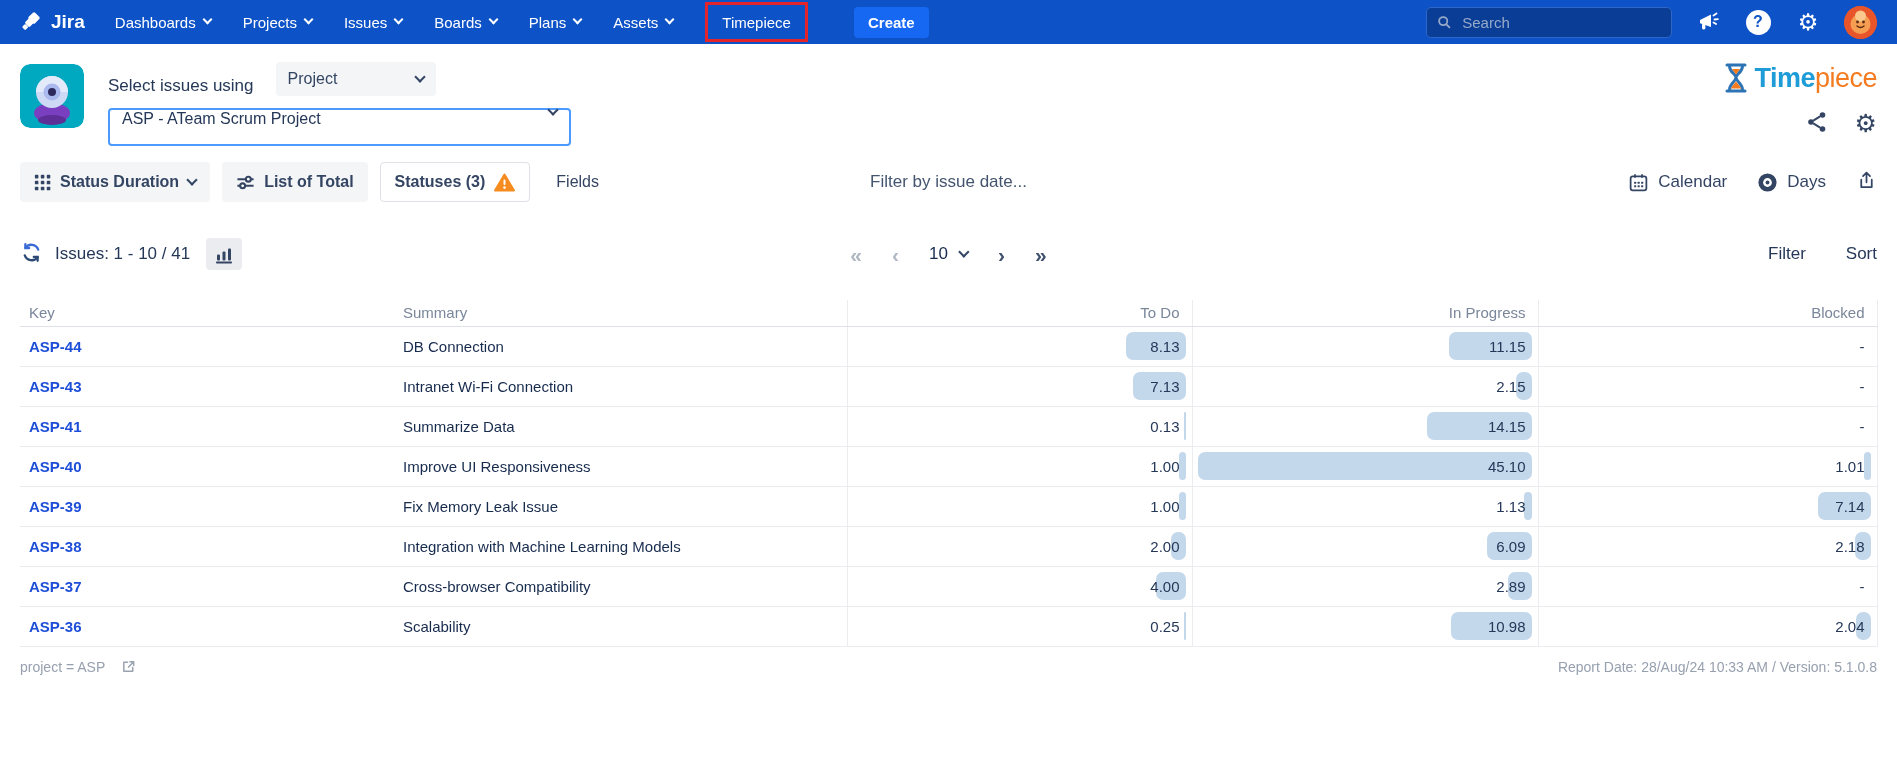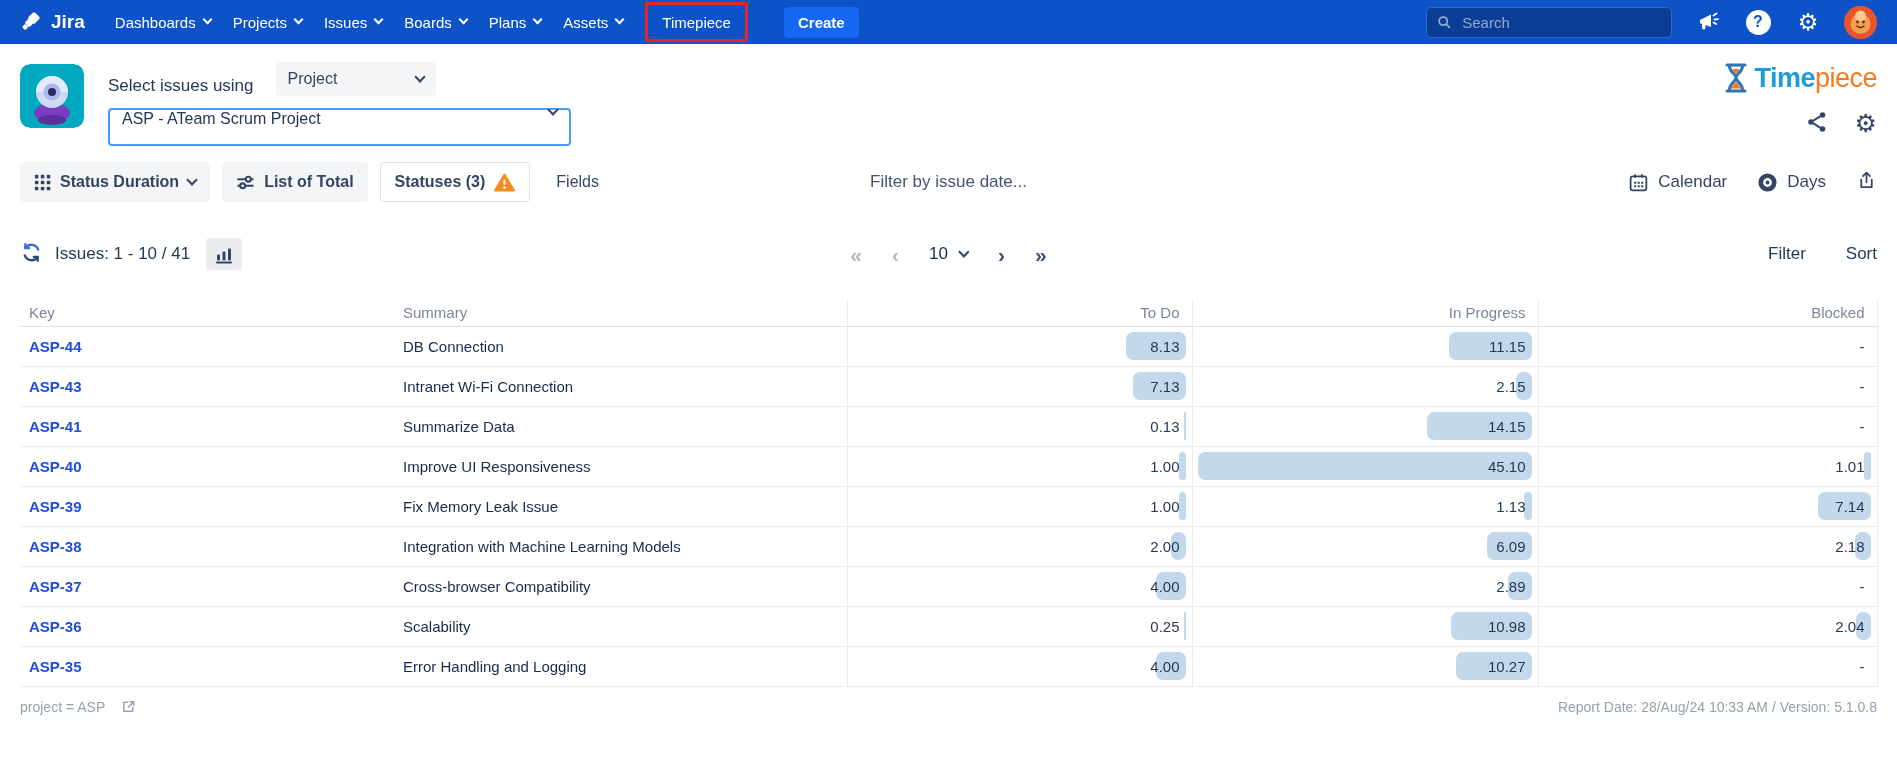--- a/index.html
+++ b/index.html
@@ -4,21 +4,21 @@
 <style>
   *{box-sizing:border-box;margin:0;padding:0}
   html,body{width:1897px;height:776px;overflow:hidden;background:#fff;
     font-family:"Liberation Sans","DejaVu Sans",sans-serif;color:#172b4d}
   a{text-decoration:none;cursor:pointer}
   button{font-family:inherit;cursor:pointer;border:none;background:none}
 
   
   .nav{height:44px;background:#0d52c6;display:flex;align-items:center;padding:0 20px;color:#fff}
   .brand{display:flex;align-items:center;gap:7px;font-size:19px;font-weight:bold;color:#fff}
-  .menu{display:flex;align-items:center;gap:22px;margin-left:30px;height:100%}
+  .menu{display:flex;align-items:center;gap:32px;margin-left:30px;height:100%}
   .menu-item{display:flex;align-items:center;color:#fff;font-size:15px;white-space:nowrap}
   .chev{width:7px;height:7px;border-right:2.2px solid currentColor;border-bottom:2.2px solid currentColor;
     transform:rotate(45deg);display:inline-block;margin-left:8px;margin-top:-5px}
   .annotation-box{display:flex;align-items:center;height:40px;padding:0 14px;border:3px solid #e3242b}
   .create-btn{background:#1668f2;color:#fff;font-size:15px;font-weight:bold;border-radius:4px;
     padding:7px 14px;margin-left:14px}
   .nav-right{margin-left:auto;display:flex;align-items:center;gap:22px}
   .search-box{display:flex;align-items:center;gap:11px;width:246px;height:31px;background:#0a3e96;
     border:1px solid #2f66c9;border-radius:5px;padding:0 10px}
   .search-box input{background:transparent;border:none;outline:none;color:#cfdcf5;font-size:15px;width:100%}
@@ -492,35 +492,20 @@
           </td>
           <td class="num-cell in-progress-cell">
             <span class="bar" style="width: 81px;"></span>
             <span class="val">10.98</span>
           </td>
           <td class="num-cell blocked-cell">
             <span class="bar" style="width: 15px;"></span>
             <span class="val">2.04</span>
           </td>
         </tr>
-        <tr class="issue-row">
-          <td class="key-cell"><a class="key-link">ASP-35</a></td>
-          <td class="sum-cell"><span>Error Handling and Logging</span></td>
-          <td class="num-cell todo-cell">
-            <span class="bar" style="width: 30px;"></span>
-            <span class="val">4.00</span>
-          </td>
-          <td class="num-cell in-progress-cell">
-            <span class="bar" style="width: 76px;"></span>
-            <span class="val">10.27</span>
-          </td>
-          <td class="num-cell blocked-cell">
-            <span class="val">-</span>
-          </td>
-        </tr>
       </tbody>
   </table>
 </div>
 
 <div class="footer">
   <a class="footer-left">
     <span>project = ASP</span>
     <svg width="15" height="15" viewBox="0 0 16 16">
       <g stroke="#9aa3b0" stroke-width="1.6" fill="none" stroke-linecap="round" stroke-linejoin="round">
         <path d="M7 3.5H3v9.5h9.5V9"></path>

